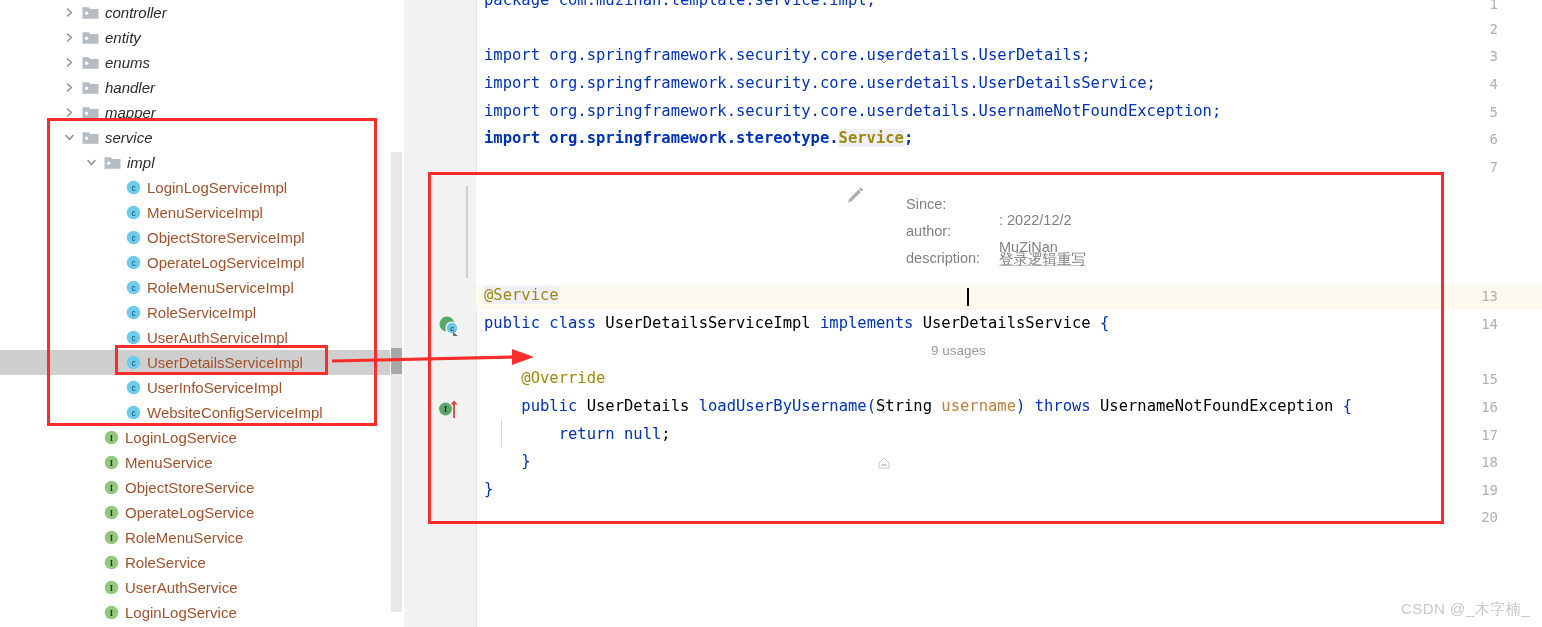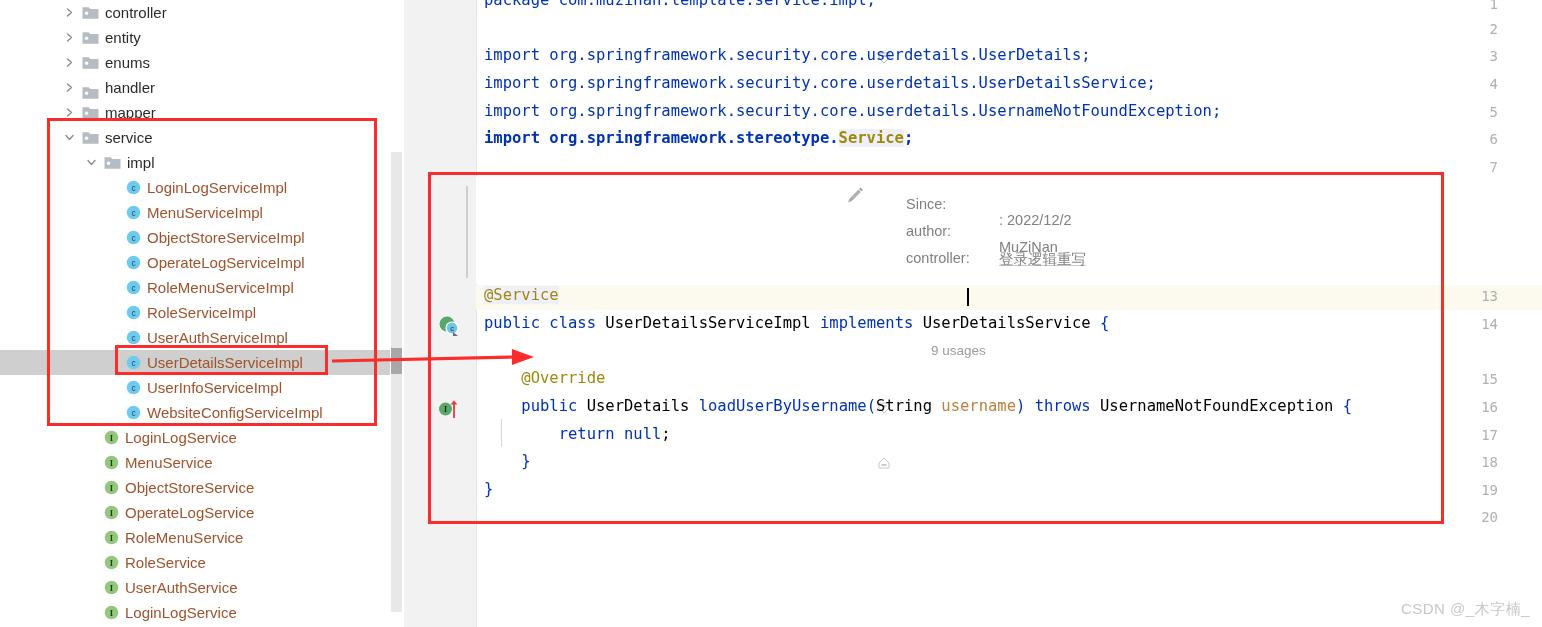--- a/index.html
+++ b/index.html
@@ -32,21 +32,21 @@
     align-items:center; justify-content:center; flex:0 0 auto;
     color:#8c8c8c;
   }
   .chev svg { display:block; }
   .chev.empty { visibility:hidden; }
 
   .ico { flex:0 0 auto; display:inline-flex; align-items:center; margin-right:6px; }
   .ico svg { display:block; }
 
   .tree-label { font-size:15px; }
-  .lbl-folder { color:#2b2b2b; }
+  .lbl-folder { color:#2b2b2b;font-style:italic; }
   .lbl-class  { color:#a0522d; }
   .lbl-iface  { color:#a0522d; }
 
   
   #sel-band {
     position:absolute; left:0; width:390px; height:25px;
     background:#cccccc; top:348px; z-index:0;
   }
 
   
@@ -199,21 +199,21 @@
           </span>
           <span style="display: inline-block; width: 6px;"></span>
           <span class="ico">
             <svg width="17" height="15" viewBox="0 0 17 15">
               <path d="M0.5 2.2 h6.2 l1.6 1.9 h8.2 v9.6 h-16 z" fill="#b5bcc4"></path>
               <circle cx="4.6" cy="8.2" r="1.7" fill="#ffffff"></circle>
             </svg>
           </span>
           <span class="tree-label lbl-folder">enums</span>
         </div>
-        <div class="tree-row" style="position: absolute; left: 0px; right: 0px; top: 75px; align-items: flex-end;">
+        <div class="tree-row" style="position: absolute; left: 0px; right: 0px; top: 75px;">
           <span class="indent" style="width: 62px;"></span>
           <span class="chev">
             <svg width="9" height="9" viewBox="0 0 9 9">
               <path d="M2.5 1 L6.5 4.5 L2.5 8" fill="none" stroke="#8c8c8c" stroke-width="1.4" stroke-linecap="round" stroke-linejoin="round"></path>
             </svg>
           </span>
           <span style="display: inline-block; width: 6px;"></span>
           <span class="ico">
             <svg width="17" height="15" viewBox="0 0 17 15">
               <path d="M0.5 2.2 h6.2 l1.6 1.9 h8.2 v9.6 h-16 z" fill="#b5bcc4"></path>
@@ -623,21 +623,21 @@
 
     <svg id="pencil-icon" viewBox="0 0 22 22">
       <path d="M4 17.5 l1.2-3.6 L14.5 4.6 l2.4 2.4 -9.3 9.3 z" fill="#b0b0b0"></path>
       <path d="M15.2 3.9 l1.3-1.3 2.4 2.4 -1.3 1.3 z" fill="#9a9a9a"></path>
     </svg>
 
     <div class="jd-row jd-key" style="top:196px">Since:</div>
     <div class="jd-row jd-val" style="top:196px">: 2022/12/2</div>
     <div class="jd-row jd-key" style="top:223px">author:</div>
     <div class="jd-row jd-val" style="top:223px">MuZiNan</div>
-    <div class="jd-row jd-key" style="top:250px">controller:</div>
+    <div class="jd-row jd-key" style="top:250px">description:</div>
     <div class="jd-row jd-desc-val" style="top:250px">登录逻辑重写</div>
 
     <div class="code-line" style="top:-9px; left:80px;"><span class="kw">package com.muzinan.template.service.impl;</span></div>
 
     <div class="code-line" style="top:46px; left:80px;"><span class="kw">import org.springframework.security.core.userdetails.UserDetails;</span></div>
 
     <div class="code-line" style="top:74px; left:80px;"><span class="kw">import org.springframework.security.core.userdetails.UserDetailsService;</span></div>
 
     <div class="code-line" style="top:102px; left:80px;"><span class="kw">import org.springframework.security.core.userdetails.UsernameNotFoundException;</span></div>
 

